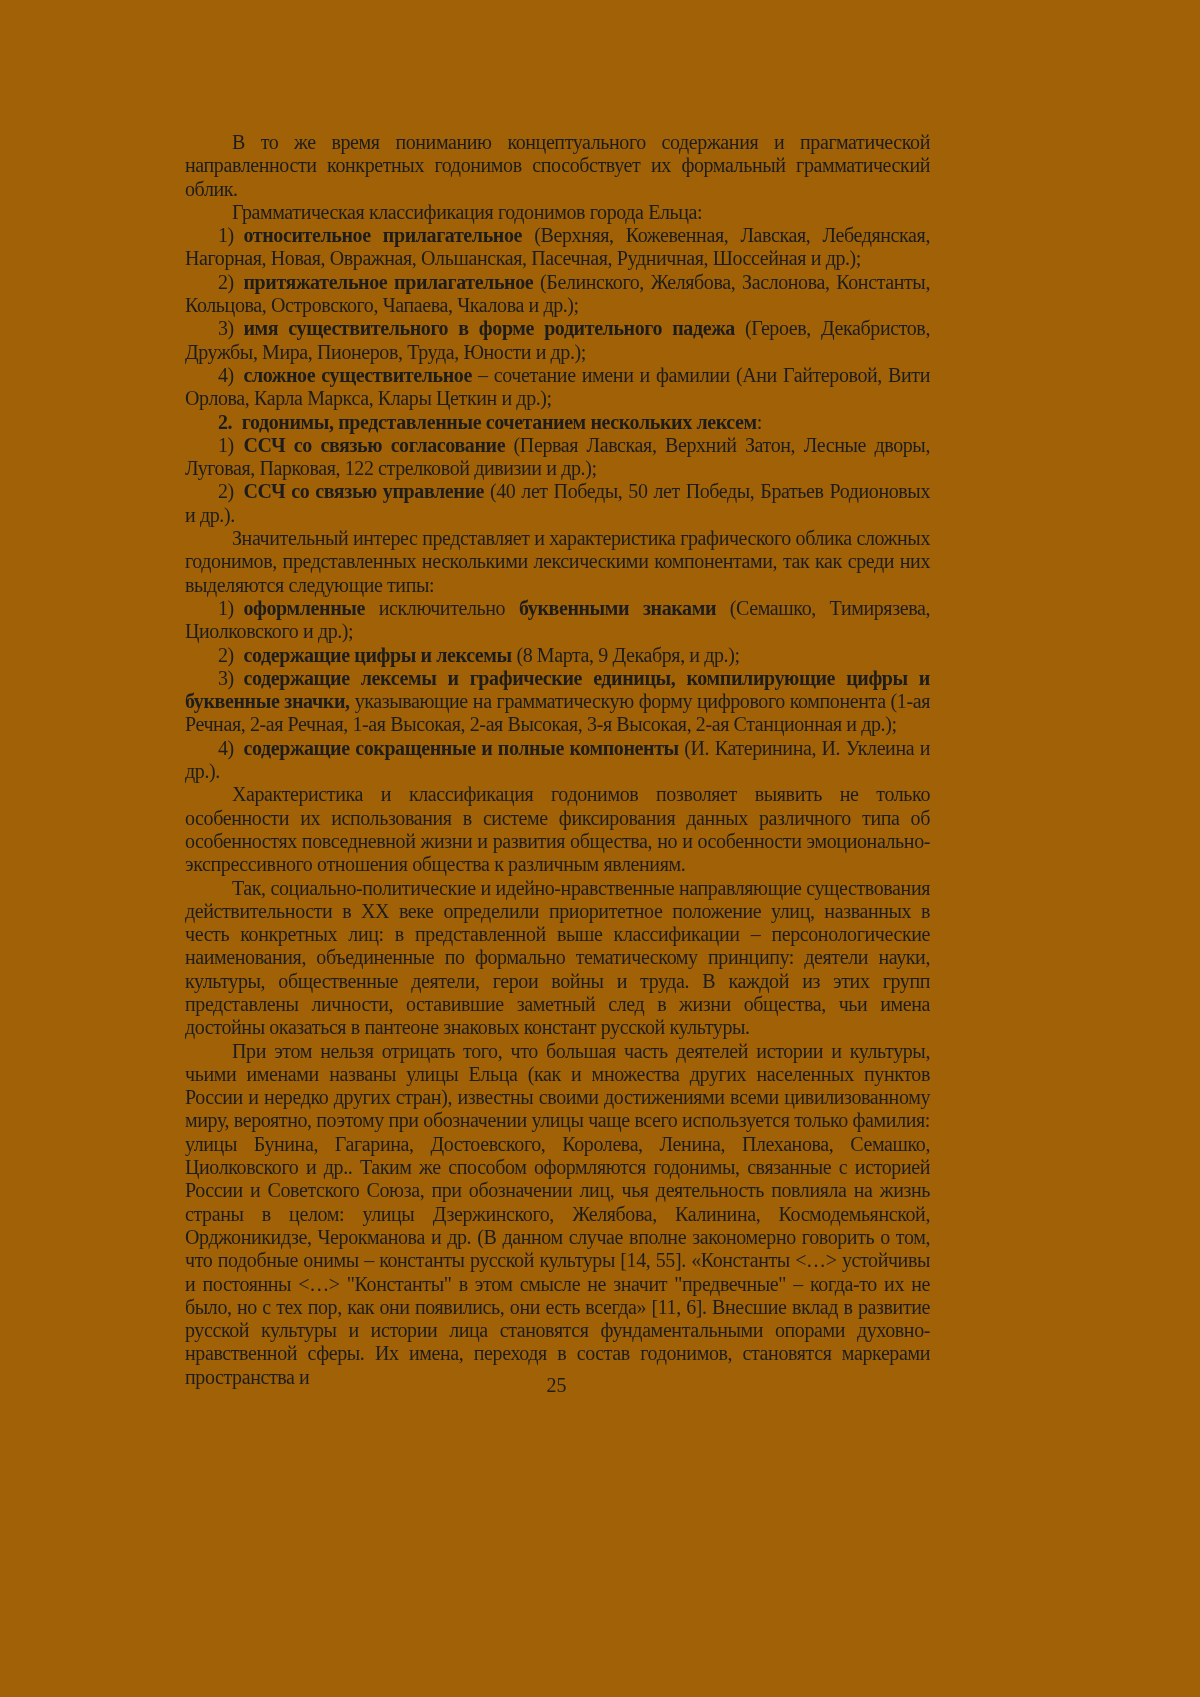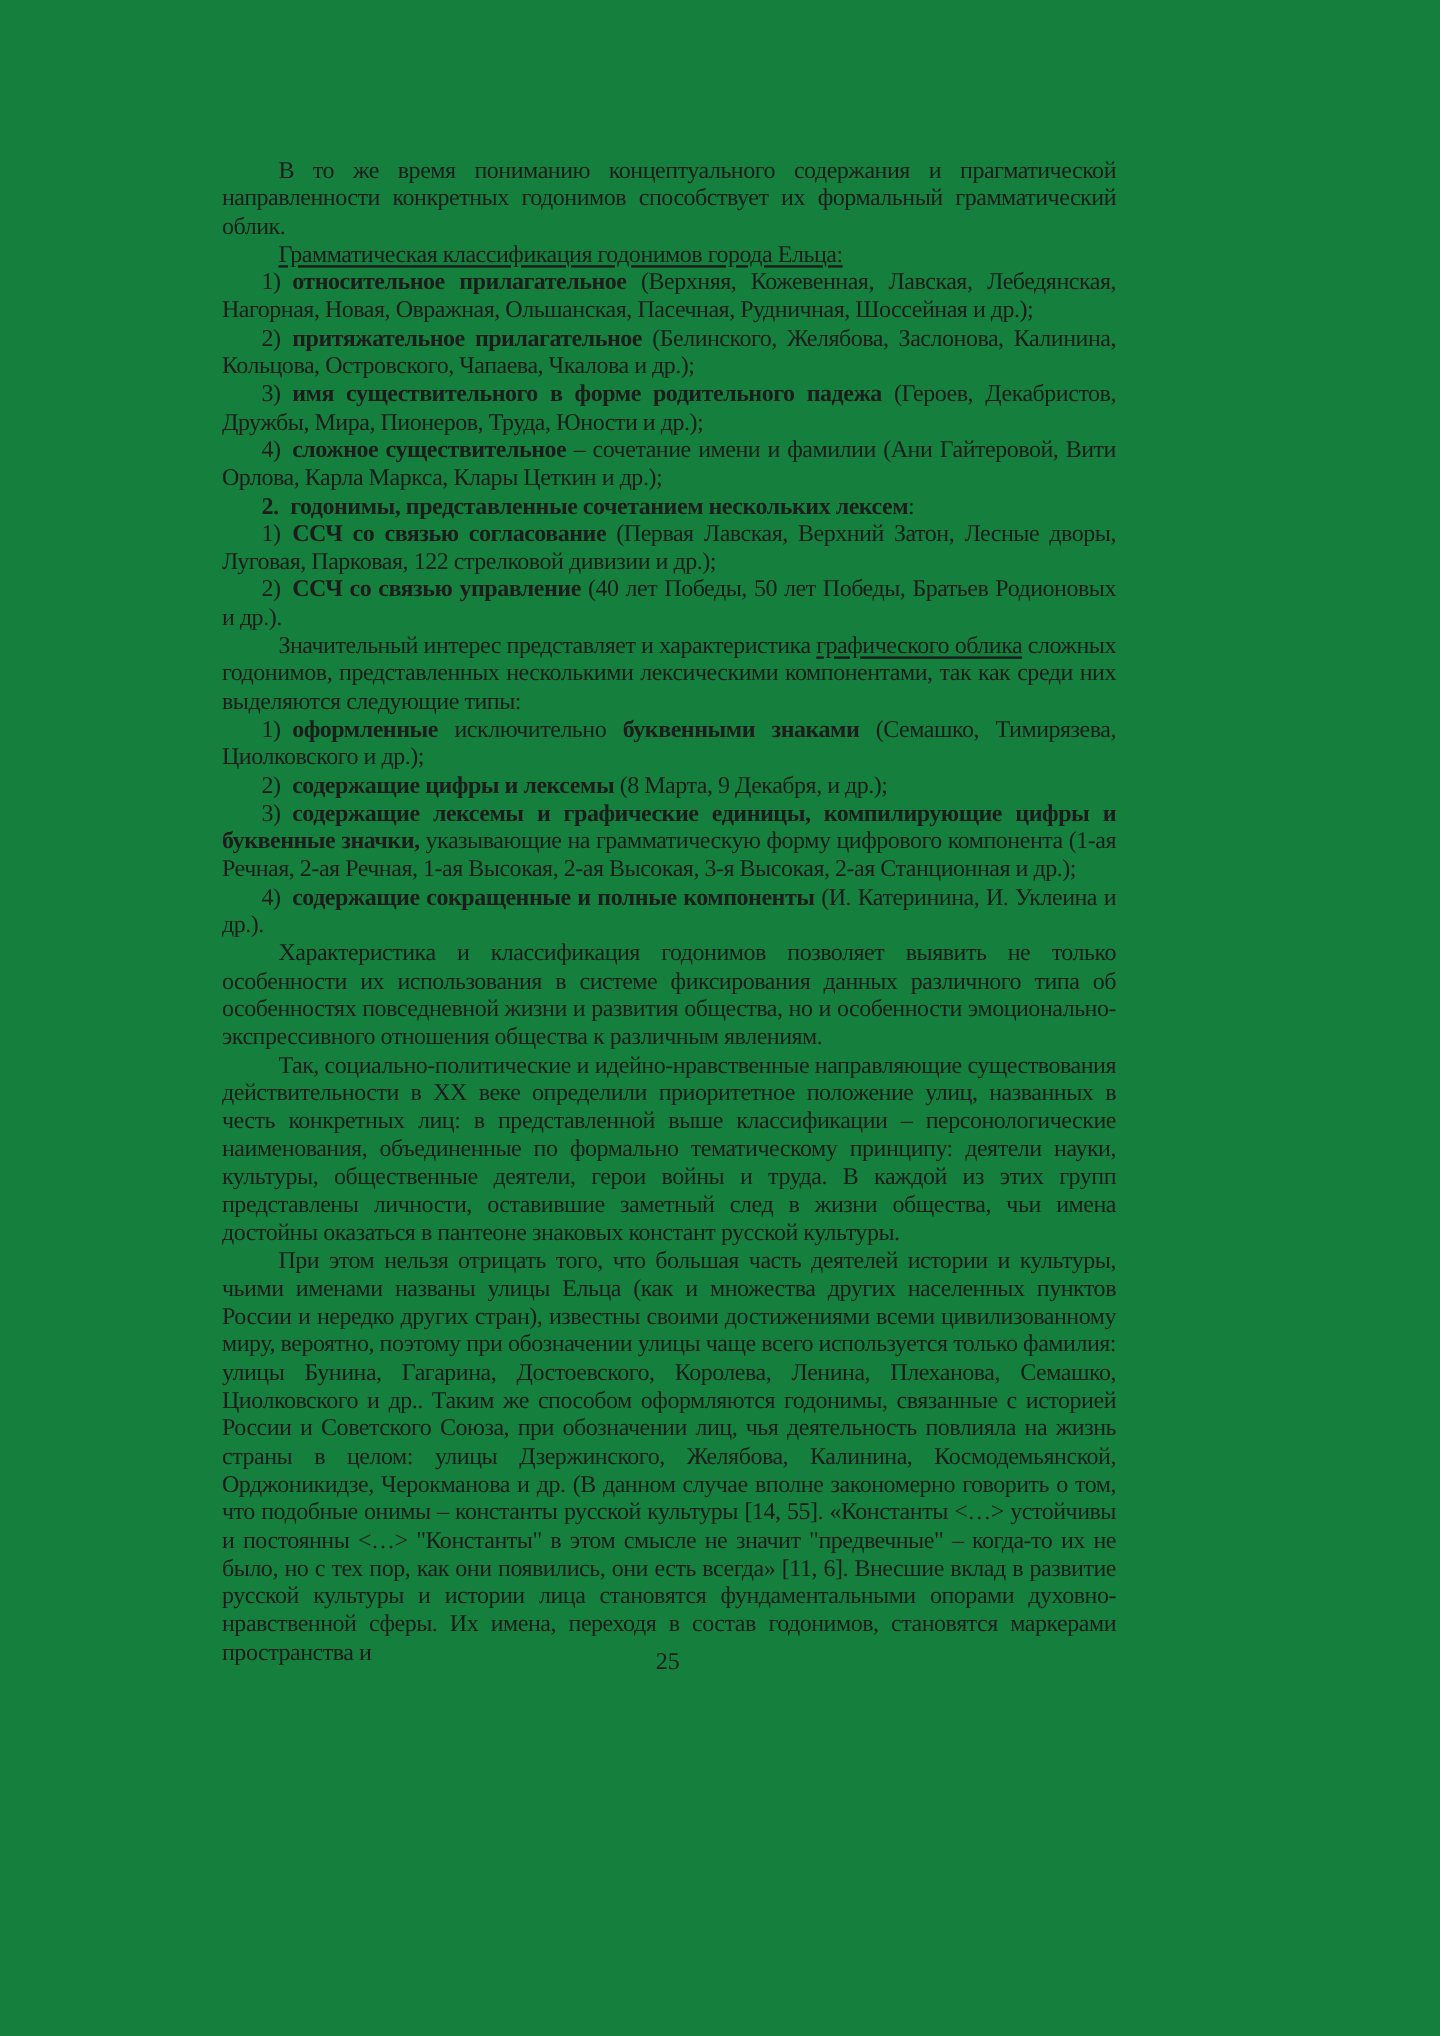--- a/index.html
+++ b/index.html
@@ -3,51 +3,51 @@
 <meta charset="utf-8">
 <style>
   html, body { margin: 0; padding: 0; }
   body {
     width: 1200px; height: 1697px;
     background: #ffffff;
     position: relative;
     font-family: "Liberation Serif", "DejaVu Serif", serif;
     color: #1c1c1c;
   }
-  .page { position: absolute; inset: 0; background: #15803d; }
+  .page { position: absolute; inset: 0; background: #a16207; }
   .text-block {
     position: absolute;
     left: 185px; top: 131px; width: 745px;
     font-size: 20px;
     line-height: 23.3px;
     text-align: justify;
     letter-spacing: -0.4px;
   }
   p.para { margin: 0; padding: 0; }
   .indent-para { text-indent: 47px; }
   .indent-item { text-indent: 33px; }
   .b { font-weight: bold; }
   .i { }
-  .u { text-decoration: underline; text-underline-offset: 3px; }
+  .u { text-underline-offset: 3px; }
   .footer {
     position: absolute;
     left: 184px; top: 1374px; width: 745px;
     text-align: center;
     font-size: 20px;
   }
 </style>
 </head>
 <body>
 
 <div class="page">
   <div class="text-block">
       <p class="para indent-para"><span>В то же время пониманию концептуального содержания и прагматической направленности конкретных годонимов способствует их формальный грамматический облик.</span></p>
       <p class="para indent-para"><span class="u">Грамматическая классификация годонимов города Ельца:</span></p>
       <p class="para indent-item"><span>1) </span><span class="b i">относительное прилагательное</span><span> (Верхняя, Кожевенная, Лавская, Лебедянская, Нагорная, Новая, Овражная, Ольшанская, Пасечная, Рудничная, Шоссейная и др.);</span></p>
-      <p class="para indent-item"><span>2) </span><span class="b i">притяжательное прилагательное</span><span> (Белинского, Желябова, Заслонова, Калинина, Кольцова, Островского, Чапаева, Чкалова и др.);</span></p>
+      <p class="para indent-item"><span>2) </span><span class="b i">притяжательное прилагательное</span><span> (Белинского, Желябова, Заслонова, Константы, Кольцова, Островского, Чапаева, Чкалова и др.);</span></p>
       <p class="para indent-item"><span>3) </span><span class="b i">имя существительного в форме родительного падежа</span><span> (Героев, Декабристов, Дружбы, Мира, Пионеров, Труда, Юности и др.);</span></p>
       <p class="para indent-item"><span>4) </span><span class="b i">сложное существительное</span><span> – сочетание имени и фамилии (Ани Гайтеровой, Вити Орлова, Карла Маркса, Клары Цеткин и др.);</span></p>
       <p class="para indent-item"><span class="b">2. годонимы, представленные сочетанием нескольких лексем</span><span>:</span></p>
       <p class="para indent-item"><span>1) </span><span class="b i">ССЧ со связью согласование</span><span> (Первая Лавская, Верхний Затон, Лесные дворы, Луговая, Парковая, 122 стрелковой дивизии и др.);</span></p>
       <p class="para indent-item"><span>2) </span><span class="b i">ССЧ со связью управление</span><span> (40 лет Победы, 50 лет Победы, Братьев Родионовых и др.).</span></p>
       <p class="para indent-para"><span>Значительный интерес представляет и характеристика </span><span class="u">графического облика</span><span> сложных годонимов, представленных несколькими лексическими компонентами, так как среди них выделяются следующие типы:</span></p>
       <p class="para indent-item"><span>1) </span><span class="b i">оформленные</span><span> исключительно </span><span class="b i">буквенными знаками</span><span> (Семашко, Тимирязева, Циолковского и др.);</span></p>
       <p class="para indent-item"><span>2) </span><span class="b i">содержащие цифры и лексемы</span><span> (8 Марта, 9 Декабря, и др.);</span></p>
       <p class="para indent-item"><span>3) </span><span class="b i">содержащие лексемы и графические единицы, компилирующие цифры и буквенные значки,</span><span> указывающие на грамматическую форму цифрового компонента (1-ая Речная, 2-ая Речная, 1-ая Высокая, 2-ая Высокая, 3-я Высокая, 2-ая Станционная и др.);</span></p>
       <p class="para indent-item"><span>4) </span><span class="b i">содержащие сокращенные и полные компоненты</span><span> (И. Катеринина, И. Уклеина и др.).</span></p>

